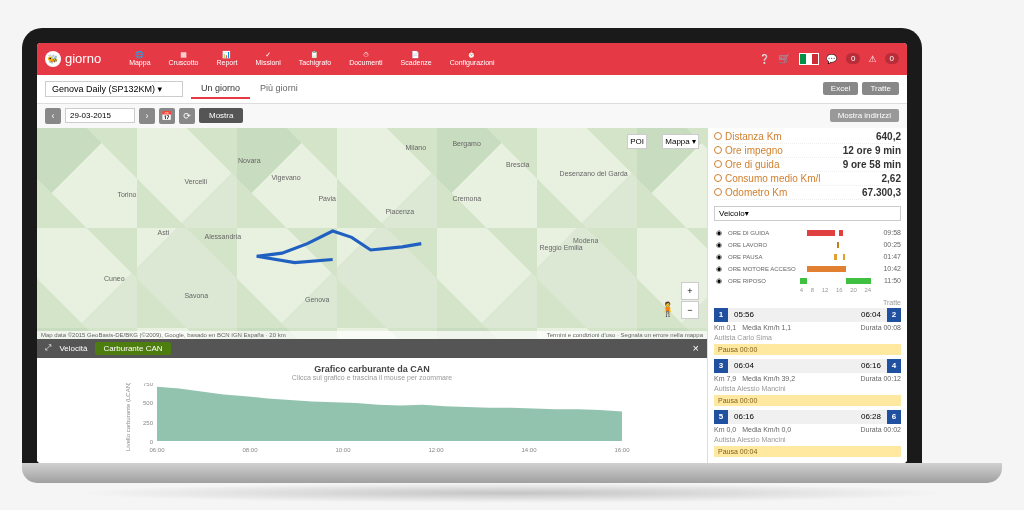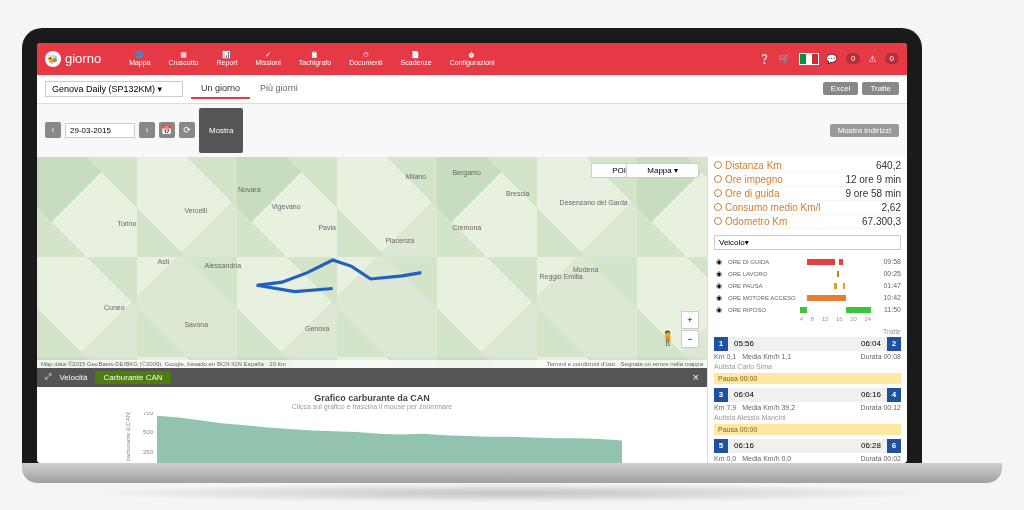--- a/index.html
+++ b/index.html
@@ -22,53 +22,53 @@
 .vehicle-select { border: 1px solid #ccc; padding: 2px 20px 2px 6px; font-size: 9px; background: #fff; cursor: pointer; }
 .tabs { display: flex; gap: 0; }
 .tab { padding: 4px 10px; cursor: pointer; color: #666; font-size: 9px; }
 .tab.active { border-bottom: 2px solid #e63946; color: #333; }
 .right-btns { margin-left: auto; display: flex; gap: 4px; }
 .btn-sm { background: #888; color: #fff; padding: 2px 8px; border-radius: 2px; font-size: 8px; cursor: pointer; }
 
 .toolbar { display: flex; align-items: center; padding: 4px 8px; gap: 4px; background: #f8f8f8; }
 .nav-btn { background: #888; color: #fff; width: 16px; height: 16px; display: flex; align-items: center; justify-content: center; cursor: pointer; font-size: 9px; border-radius: 2px; }
 .date-in { border: 1px solid #ccc; padding: 2px 4px; font-size: 8px; width: 70px; }
-.btn-dark { background: #555; color: #fff; padding: 18px 10px; font-size: 8px; border-radius: 2px; cursor: pointer; }
+.btn-dark { background: #555; color: #fff; padding: 3px 10px; font-size: 8px; border-radius: 2px; cursor: pointer; }
 
 .content { display: flex; height: 340px; }
 .left { flex: 1; display: flex; flex-direction: column; }
 .map { flex: 1; background: #e8f0e0; position: relative; background-image:
   linear-gradient(45deg, #d4e4c8 25%, transparent 25%, transparent 75%, #d4e4c8 75%),
   linear-gradient(135deg, #c8dcc0 20%, #e8f0e0 20%, #e8f0e0 60%, #dce8d4 60%);
   background-size: 100px 100px, 200px 200px;
 }
 .map-cities { position: absolute; font-size: 7px; color: #666; }
 .route { position: absolute; top: 40%; left: 15%; width: 60%; height: 30%; }
 .route svg { width: 100%; height: 100%; }
-.map-ctrl { position: absolute; right: 8px; background: #fff; border: 1px solid #ccc; font-size: 8px; padding: 2px 20px; cursor: pointer; }
+.map-ctrl { position: absolute; right: 8px; background: #fff; border: 1px solid #ccc; font-size: 8px; padding: 2px 2px; cursor: pointer; }
 .zoom { position: absolute; right: 8px; bottom: 20px; display: flex; flex-direction: column; gap: 1px; }
 .zoom div { width: 18px; height: 18px; background: #fff; border: 1px solid #ccc; display: flex; align-items: center; justify-content: center; cursor: pointer; }
 .map-attr { position: absolute; bottom: 0; left: 0; right: 0; background: rgba(255,255,255,0.7); font-size: 6px; color: #666; padding: 1px 4px; display: flex; justify-content: space-between; }
 
 .chart-tabs { background: #555; display: flex; padding: 3px 8px; color: #fff; font-size: 8px; align-items: center; }
 .ctab { padding: 2px 8px; cursor: pointer; display: flex; align-items: center; gap: 3px; }
 .ctab.active { background: #4d7c0f; border-radius: 2px; }
 .close-x { margin-left: auto; cursor: pointer; font-size: 11px; }
 
 .chart-area { background: #fff; padding: 6px; height: 110px; }
 .chart-title { text-align: center; font-size: 9px; font-weight: bold; color: #444; }
 .chart-sub { text-align: center; font-size: 7px; color: #999; margin-bottom: 2px; }
 .chart-svg { width: 100%; height: 70px; }
 .y-label { font-size: 6px; fill: #888; }
 
 .right { width: 200px; background: #fff; border-left: 1px solid #ddd; overflow-y: auto; }
 .stats { padding: 2px 6px; }
 .stat-row { display: flex; justify-content: space-between; align-items: center; padding: 1px 0; font-size: 10px; border-bottom: 1px dotted #eee; }
 .stat-label { display: flex; align-items: center; gap: 3px; color: #d08030; }
-.stat-val { color: #333; font-weight: normal; }
+.stat-val { color: #333; font-weight: bold; }
 .stat-icon { width: 8px; height: 8px; border: 1px solid #d08030; border-radius: 50%; }
 
 .vsel { border: 1px solid #ccc; margin: 4px 6px; padding: 2px 4px; font-size: 8px; display: flex; justify-content: flex-start; cursor: pointer; }
 
 .timeline { padding: 2px 6px; }
 .tl-row { display: flex; align-items: center; gap: 4px; padding: 1px 0; }
 .tl-icon { width: 10px; height: 10px; display: flex; align-items: center; justify-content: center; font-size: 7px; }
 .tl-label { font-size: 6px; color: #666; width: 68px; }
 .tl-bar { flex: 1; height: 6px; position: relative; }
 .tl-seg { position: absolute; height: 100%; }

